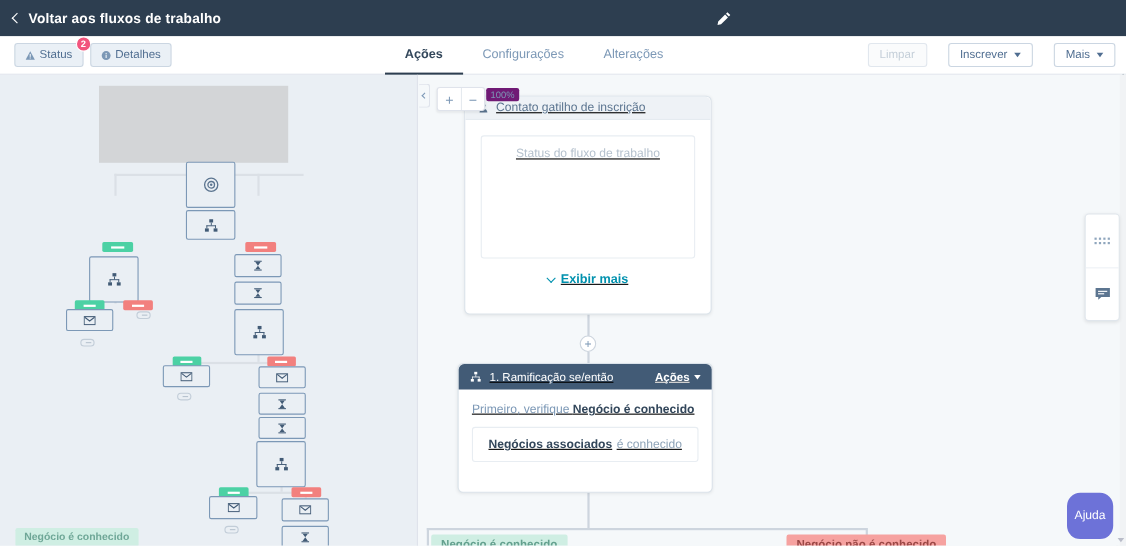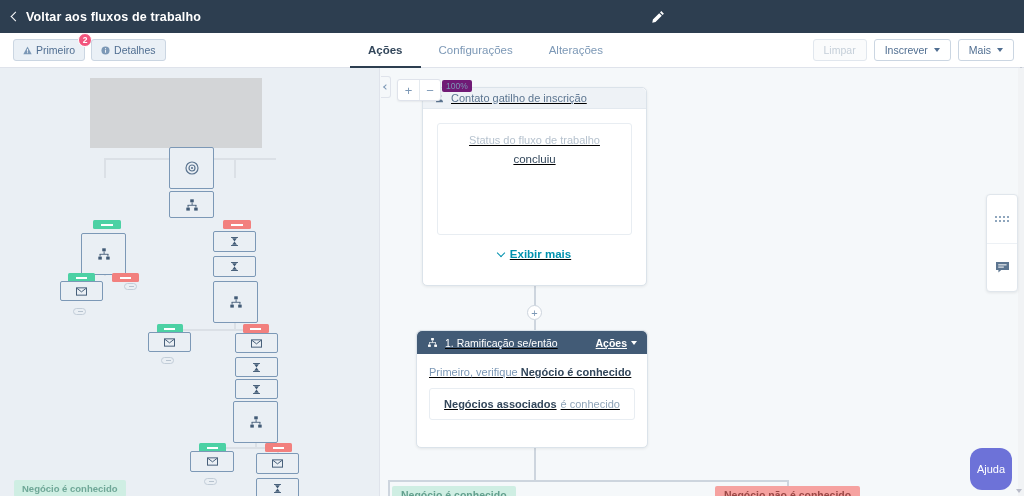--- a/index.html
+++ b/index.html
@@ -87,21 +87,21 @@
   }
   .tab {
     height: 35px; padding: 0 18px;
     display: flex; align-items: center;
     font-size: 11.5px; color: #7c98b6; cursor: pointer;
     border-bottom: 2.5px solid transparent;
   }
   .tab.active { color: #33475b; font-weight: bold; border-bottom-color: #2d3e50; }
   .right-btns {
     position: absolute; right: 10px; top: 6px;
-    display: flex; gap: 7px;
+    display: flex; gap: 19px;
   }
   .btn {
     height: 22px; padding: 0 10px;
     display: flex; align-items: center; gap: 4px;
     border: 1px solid #cbd6e2; border-radius: 3px;
     background: #ffffff; color: #506e91;
     font-size: 10.5px; cursor: pointer; white-space: nowrap;
   }
   .btn.disabled { color: #c5cfd9; border-color: #e1e7ee; background: #fafbfc; cursor: default; }
   .caret {
@@ -346,21 +346,21 @@
 </div>
 
 <div class="subbar">
   <div class="pill-group">
     <div class="pill">
       <svg width="9" height="9" viewBox="0 0 12 12" aria-hidden="true">
         <path d="M6 0.8L11.6 11H0.4z" fill="#7c98b6"></path>
         <rect x="5.3" y="4" width="1.4" height="3.6" fill="#eaf0f6"></rect>
         <rect x="5.3" y="8.3" width="1.4" height="1.3" fill="#eaf0f6"></rect>
       </svg>
-      <span>Primeiro</span>
+      <span>Status</span>
       <span class="badge">2</span>
     </div>
     <div class="pill">
       <svg width="9" height="9" viewBox="0 0 12 12" aria-hidden="true">
         <circle cx="6" cy="6" r="5.4" fill="#7c98b6"></circle>
         <rect x="5.3" y="5" width="1.4" height="4" fill="#eaf0f6"></rect>
         <rect x="5.3" y="2.8" width="1.4" height="1.4" fill="#eaf0f6"></rect>
       </svg>
       <span>Detalhes</span>
     </div>
@@ -601,21 +601,20 @@
     <div class="card-hdr-light">
       <svg width="11" height="11" viewBox="0 0 16 16" aria-hidden="true">
         <circle cx="8" cy="4.2" r="2.7" fill="#5c7590"></circle>
         <path d="M2.8 13.4c0-2.9 2.3-4.8 5.2-4.8s5.2 1.9 5.2 4.8z" fill="#5c7590"></path>
       </svg>
       <span>Contato gatilho de inscrição</span>
     </div>
     <div class="card-body">
       <div class="field-box">
         <div class="field-label">Status do fluxo de trabalho</div>
-        <div class="field-value">concluiu</div>
       </div>
       <div class="show-more">
         <span class="chev-down"></span>
         <span>Exibir mais</span>
       </div>
     </div>
   </div>
 
   <div class="plus-node" style="left:147px;top:237px;">+</div>
 

